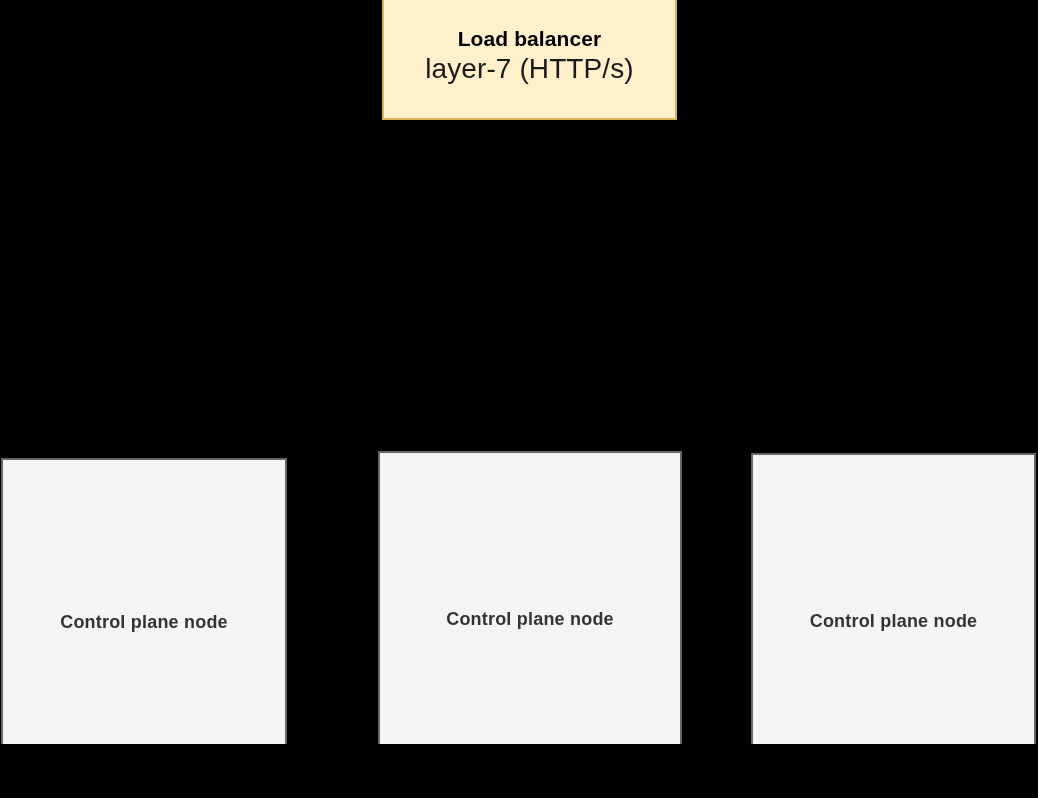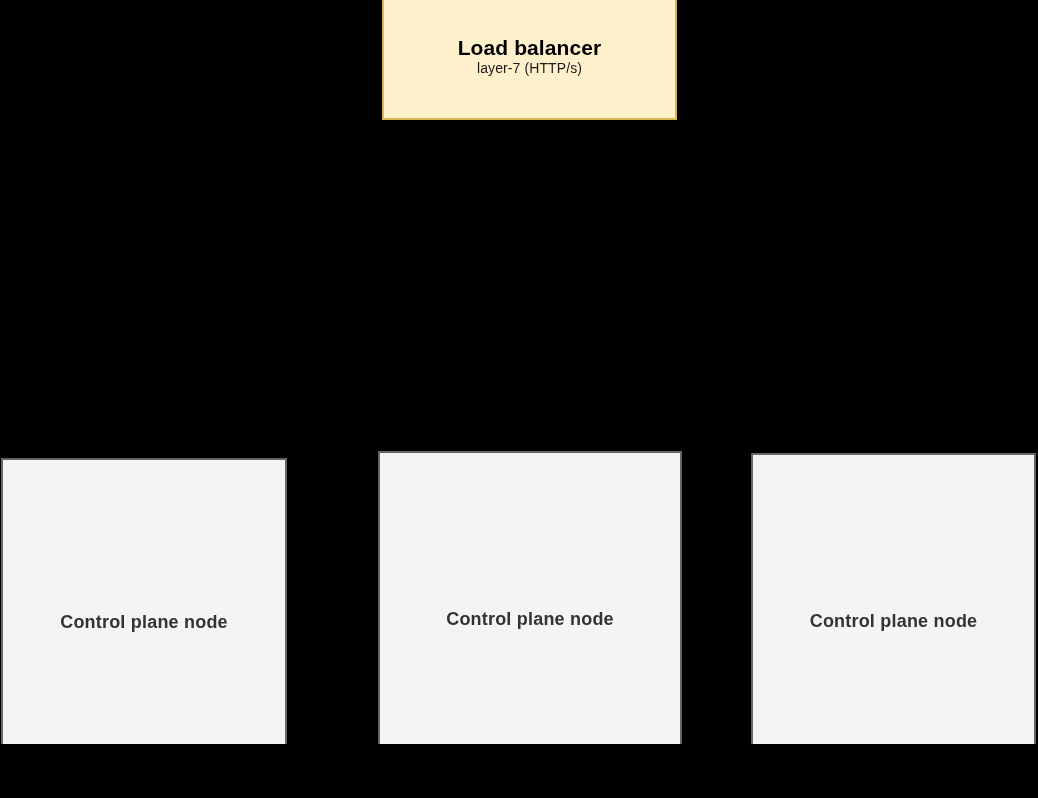--- a/index.html
+++ b/index.html
@@ -35,21 +35,21 @@
     text-align: center;
     line-height: 1.22;
   }
   .lb-title {
     font-size: 21px;
     font-weight: bold;
     color: #000000;
     letter-spacing: 0.1px;
   }
   .lb-subtitle {
-    font-size: 14px;
+    font-size: 28px;
     font-weight: normal;
     color: #1a1a1a;
     letter-spacing: 0.1px;
   }
 
   
   .cp-node {
     position: absolute;
     box-sizing: border-box;
     background: #f4f4f4;

